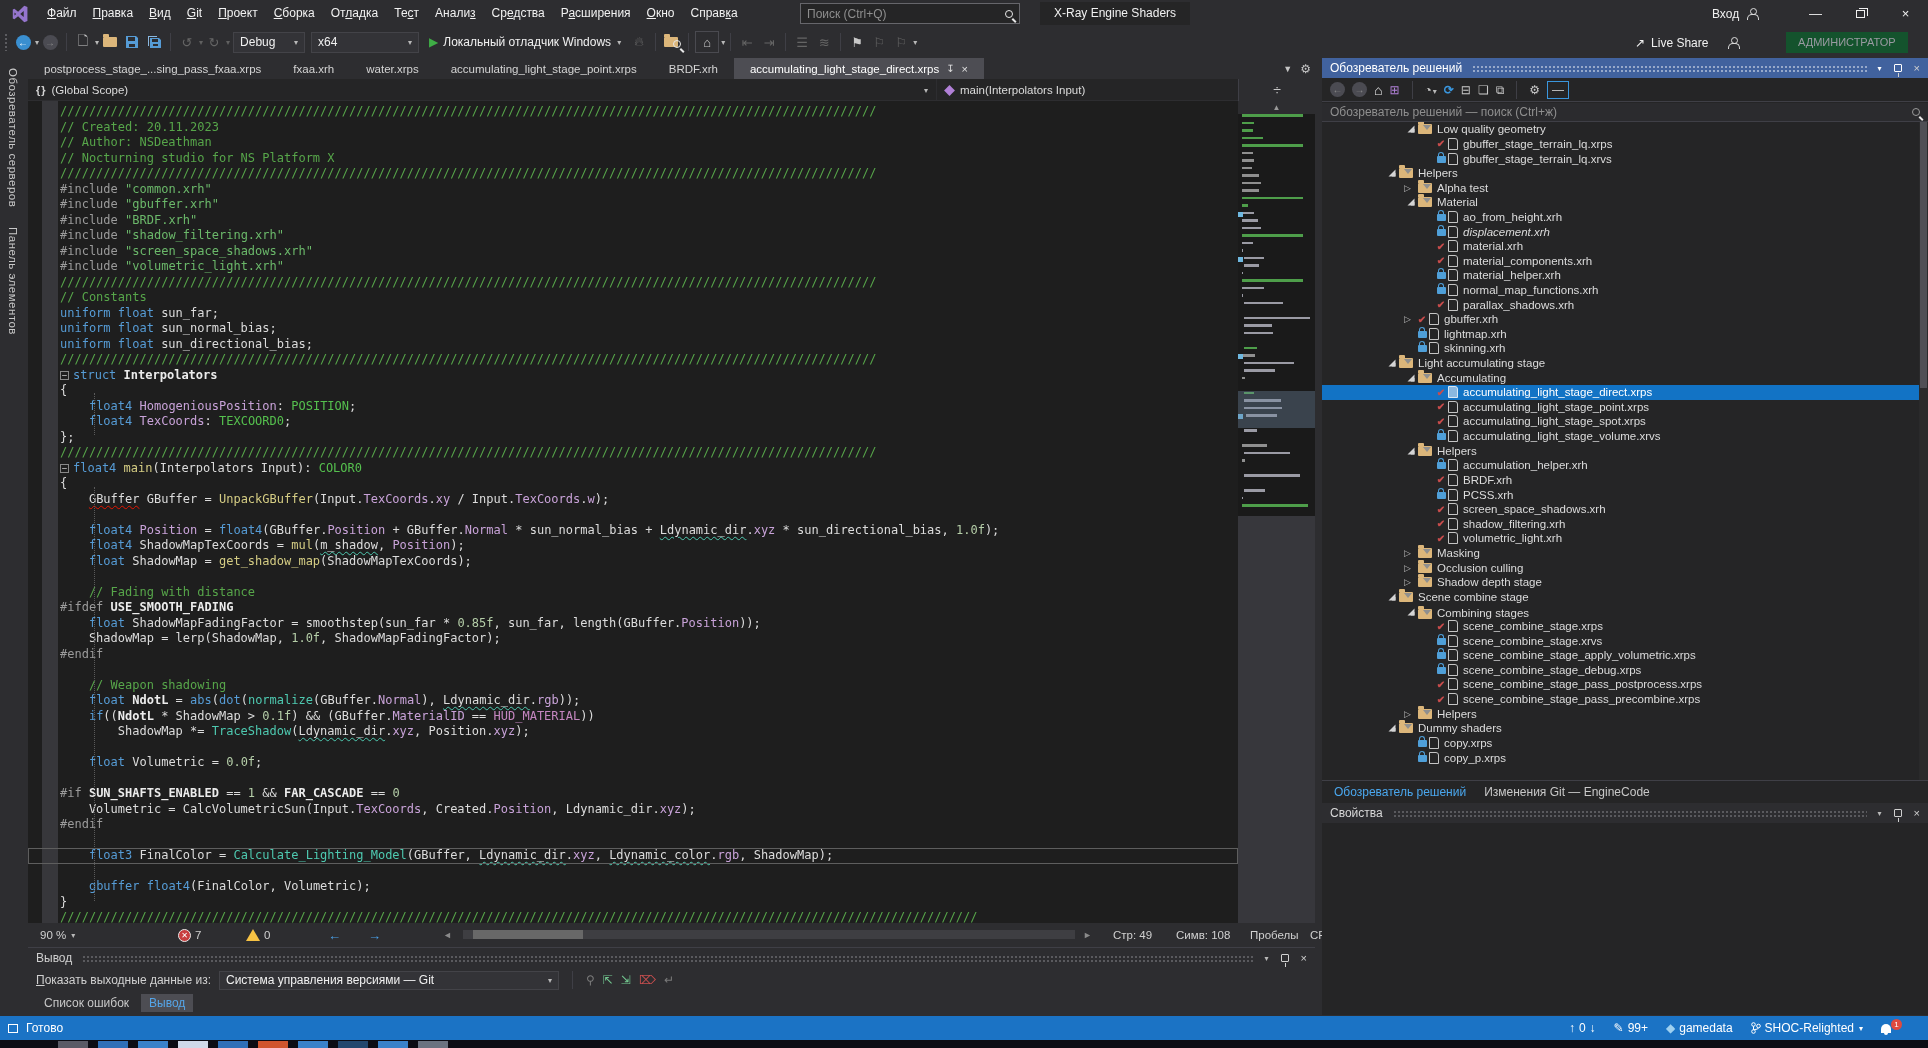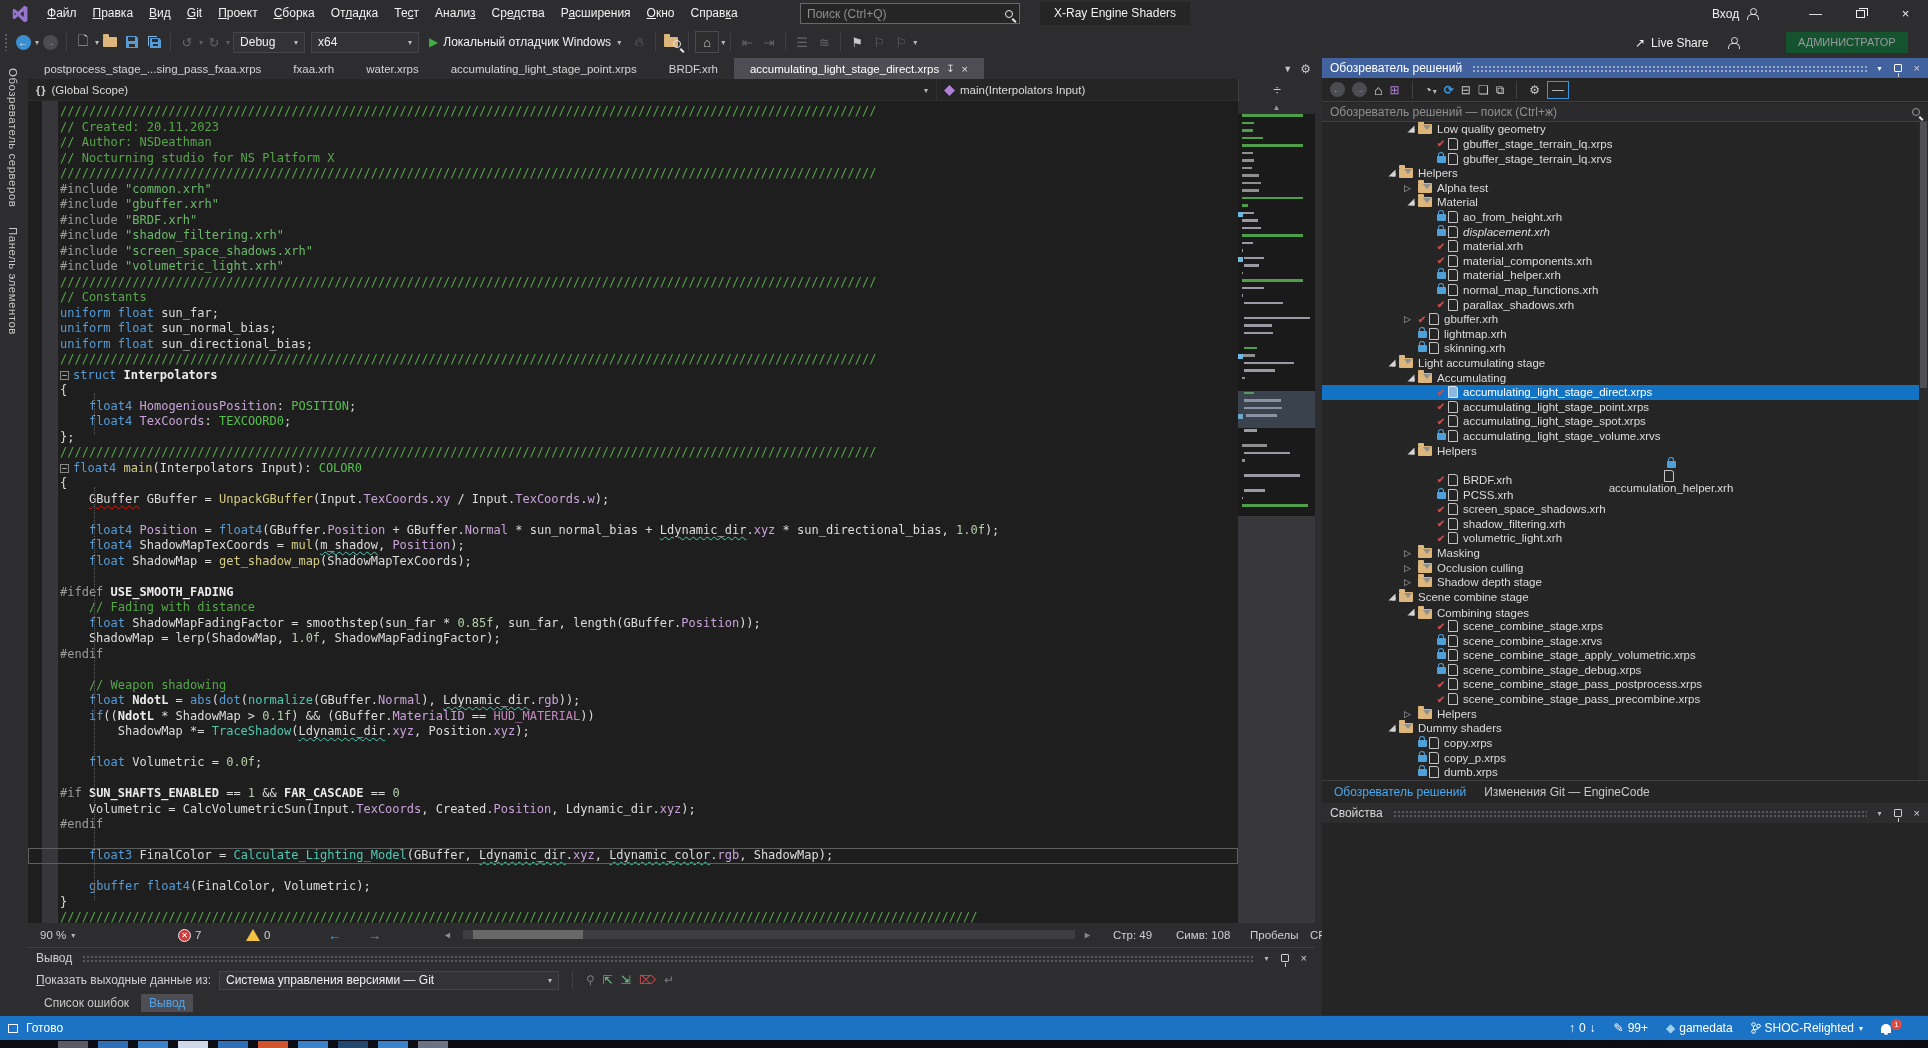--- a/index.html
+++ b/index.html
@@ -334,22 +334,22 @@
         <div class="cl"><span class="tk-pl">};</span></div>
         <div class="cl"><span class="tk-c">/////////////////////////////////////////////////////////////////////////////////////////////////////////////////</span></div>
         <div class="cl"><span class="foldbox">−</span><span class="tk-k">float4</span><span class="tk-pl"> </span><span class="tk-fy">main</span><span class="tk-pl">(Interpolators Input): </span><span class="tk-sem">COLOR0</span></div>
         <div class="cl"><span class="tk-pl">{</span></div>
         <div class="cl"><span class="tk-pl">    </span><span class="tk-sqr">GBuffer</span><span class="tk-pl"> GBuffer = </span><span class="tk-fy">UnpackGBuffer</span><span class="tk-pl">(Input.</span><span class="tk-fld">TexCoords</span><span class="tk-pl">.</span><span class="tk-fld">xy</span><span class="tk-pl"> / Input.</span><span class="tk-fld">TexCoords</span><span class="tk-pl">.</span><span class="tk-fld">w</span><span class="tk-pl">);</span></div>
         <div class="cl"> </div>
         <div class="cl"><span class="tk-pl">    </span><span class="tk-k">float4</span><span class="tk-pl"> </span><span class="tk-fld">Position</span><span class="tk-pl"> = </span><span class="tk-k">float4</span><span class="tk-pl">(GBuffer.</span><span class="tk-fld">Position</span><span class="tk-pl"> + GBuffer.</span><span class="tk-fld">Normal</span><span class="tk-pl"> * sun_normal_bias + </span><span class="tk-sqg">Ldynamic_dir</span><span class="tk-pl">.</span><span class="tk-fld">xyz</span><span class="tk-pl"> * sun_directional_bias, </span><span class="tk-n">1.0f</span><span class="tk-pl">);</span></div>
         <div class="cl"><span class="tk-pl">    </span><span class="tk-k">float4</span><span class="tk-pl"> ShadowMapTexCoords = </span><span class="tk-fy">mul</span><span class="tk-pl">(</span><span class="tk-sqg">m_shadow</span><span class="tk-pl">, </span><span class="tk-fld">Position</span><span class="tk-pl">);</span></div>
         <div class="cl"><span class="tk-pl">    </span><span class="tk-k">float</span><span class="tk-pl"> ShadowMap = </span><span class="tk-fy">get_shadow_map</span><span class="tk-pl">(ShadowMapTexCoords);</span></div>
         <div class="cl"> </div>
+        <div class="cl"><span class="tk-c">    // Fading with distance</span></div>
         <div class="cl"><span class="tk-p">#ifdef </span><span class="tk-plb">USE_SMOOTH_FADING</span></div>
-        <div class="cl"><span class="tk-c">    // Fading with distance</span></div>
         <div class="cl"><span class="tk-pl">    </span><span class="tk-k">float</span><span class="tk-pl"> ShadowMapFadingFactor = smoothstep(sun_far * </span><span class="tk-n">0.85f</span><span class="tk-pl">, sun_far, length(GBuffer.</span><span class="tk-fld">Position</span><span class="tk-pl">));</span></div>
         <div class="cl"><span class="tk-pl">    ShadowMap = lerp(ShadowMap, </span><span class="tk-n">1.0f</span><span class="tk-pl">, ShadowMapFadingFactor);</span></div>
         <div class="cl"><span class="tk-p">#endif</span></div>
         <div class="cl"> </div>
         <div class="cl"><span class="tk-c">    // Weapon shadowing</span></div>
         <div class="cl"><span class="tk-pl">    </span><span class="tk-k">float</span><span class="tk-pl"> </span><span class="tk-plb">NdotL</span><span class="tk-pl"> = </span><span class="tk-k">abs</span><span class="tk-pl">(</span><span class="tk-k">dot</span><span class="tk-pl">(</span><span class="tk-fc">normalize</span><span class="tk-pl">(GBuffer.</span><span class="tk-fld">Normal</span><span class="tk-pl">), </span><span class="tk-sqg">Ldynamic_dir</span><span class="tk-pl">.</span><span class="tk-fld">rgb</span><span class="tk-pl">));</span></div>
         <div class="cl"><span class="tk-pl">    </span><span class="tk-k">if</span><span class="tk-pl">((</span><span class="tk-plb">NdotL</span><span class="tk-pl"> * ShadowMap &gt; </span><span class="tk-n">0.1f</span><span class="tk-pl">) &amp;&amp; (GBuffer.</span><span class="tk-fld">MaterialID</span><span class="tk-pl"> == </span><span class="tk-m">HUD_MATERIAL</span><span class="tk-pl">))</span></div>
         <div class="cl"><span class="tk-pl">        ShadowMap *= </span><span class="tk-fc">TraceShadow</span><span class="tk-pl">(</span><span class="tk-sqg">Ldynamic_dir</span><span class="tk-pl">.</span><span class="tk-fld">xyz</span><span class="tk-pl">, Position.</span><span class="tk-fld">xyz</span><span class="tk-pl">);</span></div>
         <div class="cl"> </div>
         <div class="cl"><span class="tk-pl">    </span><span class="tk-k">float</span><span class="tk-pl"> Volumetric = </span><span class="tk-n">0.0f</span><span class="tk-pl">;</span></div>
@@ -647,21 +647,21 @@
         <span class="exp-none"></span>
         <span class="stat"><span class="lockbody"></span></span>
         <span class="ficon"></span>
         <span>accumulating_light_stage_volume.xrvs</span>
       </div>
       <div class="trow" style="padding-left: 82px;">
         <span class="exp-open"></span>
         <span class="tfolder"></span>
         <span>Helpers</span>
       </div>
-      <div class="trow" style="padding-left: 101px; flex-direction: column;">
+      <div class="trow" style="padding-left: 101px;">
         <span class="exp-none"></span>
         <span class="stat"><span class="lockbody"></span></span>
         <span class="ficon"></span>
         <span>accumulation_helper.xrh</span>
       </div>
       <div class="trow" style="padding-left: 101px;">
         <span class="exp-none"></span>
         <span class="stat check">✔</span>
         <span class="ficon"></span>
         <span>BRDF.xrh</span>
@@ -765,26 +765,20 @@
         <span class="exp-none"></span>
         <span class="stat"><span class="lockbody"></span></span>
         <span class="ficon"></span>
         <span>copy.xrps</span>
       </div>
       <div class="trow" style="padding-left: 82px;">
         <span class="exp-none"></span>
         <span class="stat"><span class="lockbody"></span></span>
         <span class="ficon"></span>
         <span>copy_p.xrps</span>
-      </div>
-      <div class="trow" style="padding-left: 82px;">
-        <span class="exp-none"></span>
-        <span class="stat"><span class="lockbody"></span></span>
-        <span class="ficon"></span>
-        <span>dumb.xrps</span>
       </div>
     </div>
   <div id="se-scroll">
       <div id="se-thumb"></div>
     </div>
   <div id="se-tabs">
       <div class="se-tab active">Обозреватель решений</div>
       <div class="se-tab">Изменения Git — EngineCode</div>
     </div>
   <div id="props-title">

